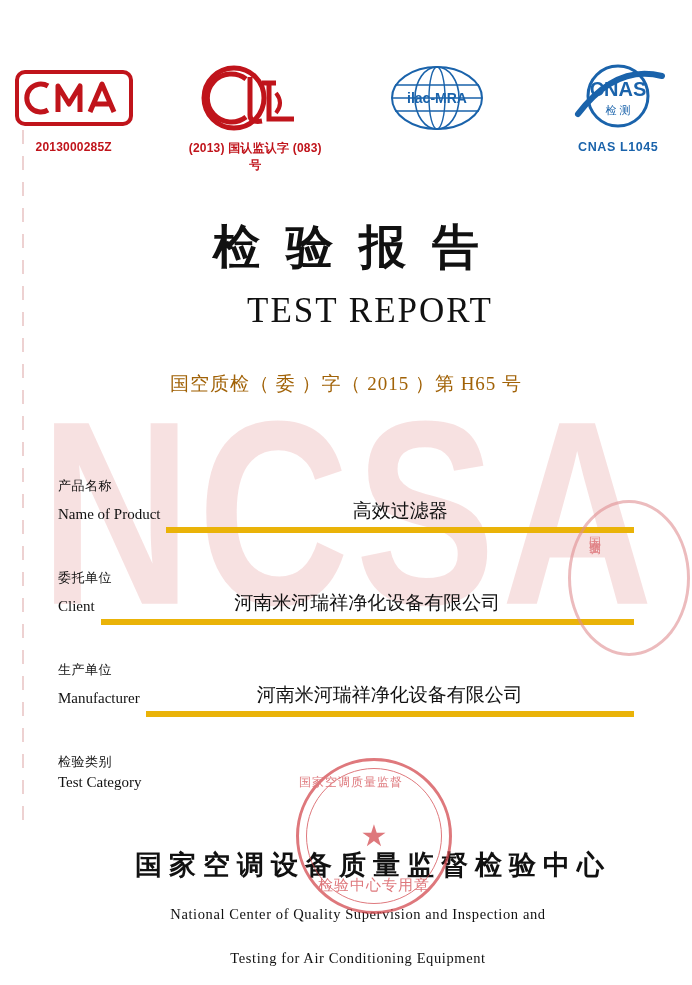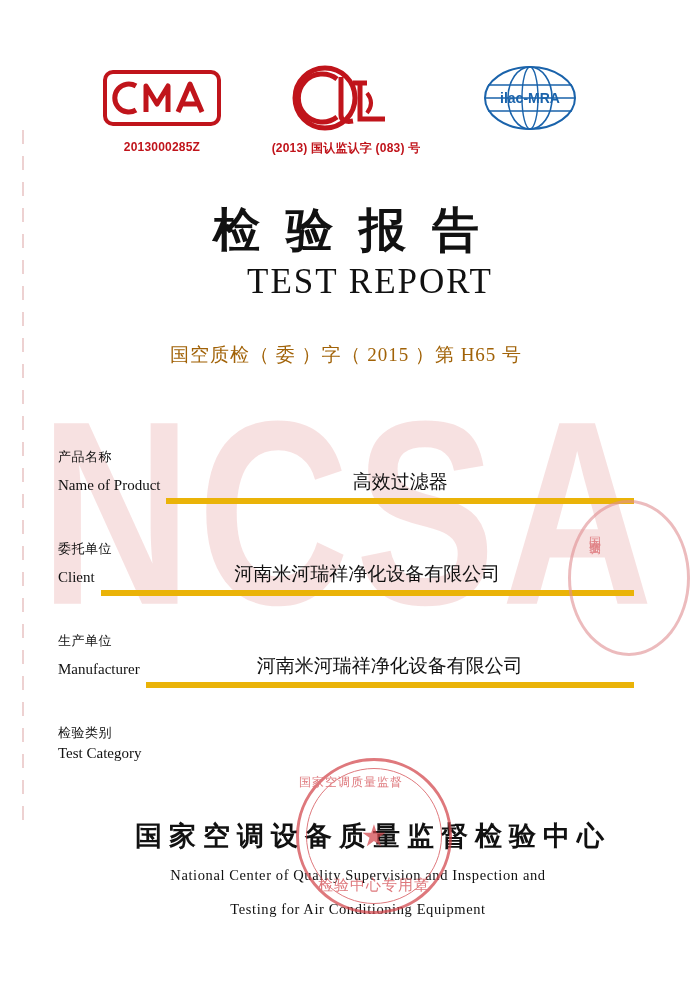--- a/index.html
+++ b/index.html
@@ -93,20 +93,21 @@
     margin-top: 42px;
   }
   .title-en {
     position: relative;
     z-index: 2;
     text-align: center;
     font-family: "Liberation Serif", serif;
     font-size: 35px;
     letter-spacing: 2px;
     color: #111;
+    margin-top: 12px;
     padding-left: 48px;
   }
   .report-no {
     position: relative;
     z-index: 2;
     text-align: center;
     font-size: 19px;
     color: #a16207;
     margin-top: 40px;
     letter-spacing: 1px;
@@ -163,21 +164,21 @@
     font-size: 27px;
     letter-spacing: 7px;
     text-indent: 7px;
     color: #111;
     padding-left: 47px;
   }
   .footer-en {
     font-family: "Liberation Serif", serif;
     font-size: 14.5px;
     color: #111;
-    margin-top: 8px;
+    margin-top: 18px;
     letter-spacing: .6px;
     line-height: 26px;
     padding-left: 24px;
   }
 
   
   .stamp {
     position: absolute;
     border-radius: 50%;
     pointer-events: none;
@@ -285,20 +286,31 @@
         <ellipse cx="59" cy="35" rx="45" ry="31" fill="none" stroke="#1a63ab" stroke-width="2"></ellipse>
         <ellipse cx="59" cy="35" rx="22" ry="31" fill="none" stroke="#1a63ab" stroke-width="1.6"></ellipse>
         <ellipse cx="59" cy="35" rx="8" ry="31" fill="none" stroke="#1a63ab" stroke-width="1.4"></ellipse>
         <path d="M17 22 H101 M14 35 H104 M17 48 H101" stroke="#1a63ab" stroke-width="1.4" fill="none"></path>
         <text x="59" y="40" text-anchor="middle" font-family="Liberation Sans, sans-serif" font-size="14" font-weight="bold" fill="#1a63ab">ilac-MRA</text>
       </svg>
     </div>
     <div class="logo-caption blue"></div>
   </div>
 
+  <div class="logo-block">
+    <div class="logo-art">
+      <svg width="120" height="72" viewBox="0 0 120 72" aria-hidden="true">
+        <circle cx="60" cy="34" r="30" fill="none" stroke="#1a63ab" stroke-width="3"></circle>
+        <path d="M20 52 Q58 2 104 14" fill="none" stroke="#1a63ab" stroke-width="6" stroke-linecap="round"></path>
+        <text x="60" y="34" text-anchor="middle" font-family="Liberation Sans, sans-serif" font-size="20" font-weight="bold" fill="#1a63ab">CNAS</text>
+        <text x="60" y="52" text-anchor="middle" font-family="Liberation Sans, sans-serif" font-size="11" fill="#1a63ab">检 测</text>
+      </svg>
+    </div>
+    <div class="logo-caption blue">CNAS L1045</div>
+  </div>
 
 </div>
 
 <div class="title-cn">检验报告</div>
 <div class="title-en">TEST REPORT</div>
 <div class="report-no">国空质检（ 委 ）字（ 2015 ）第 H65 号</div>
 
 <div class="fields">
 
   <div class="field">

